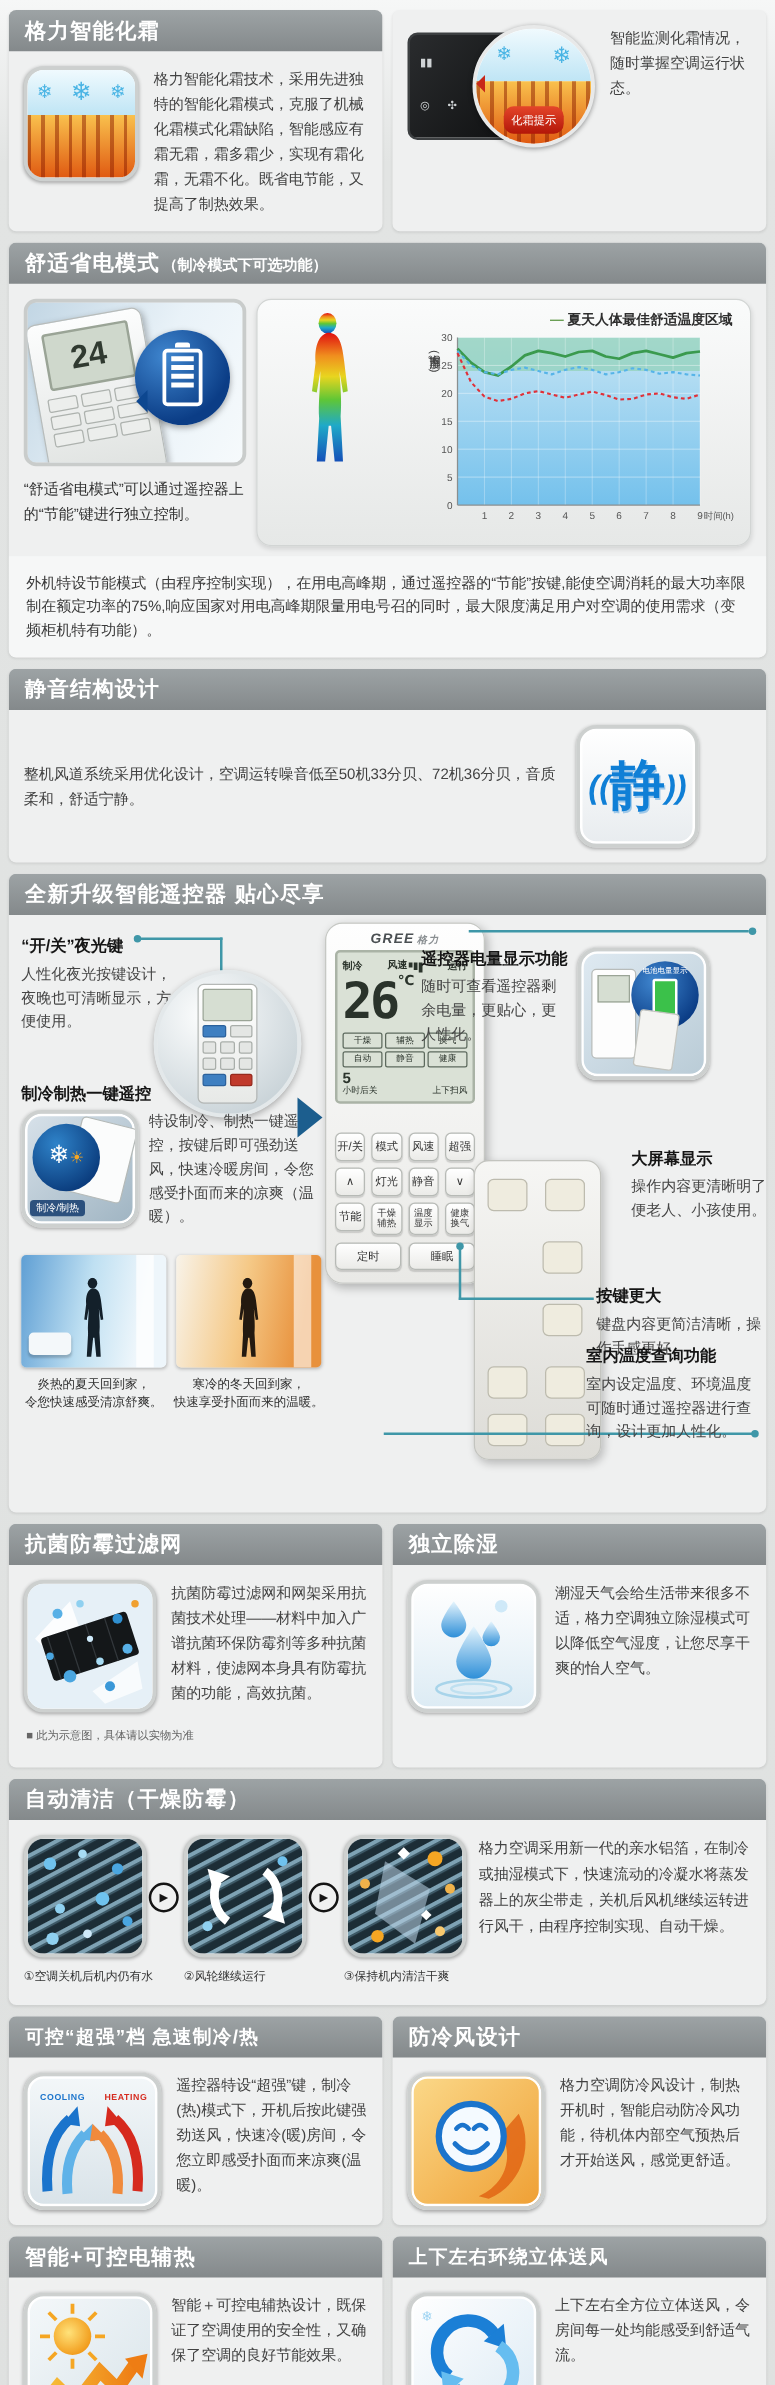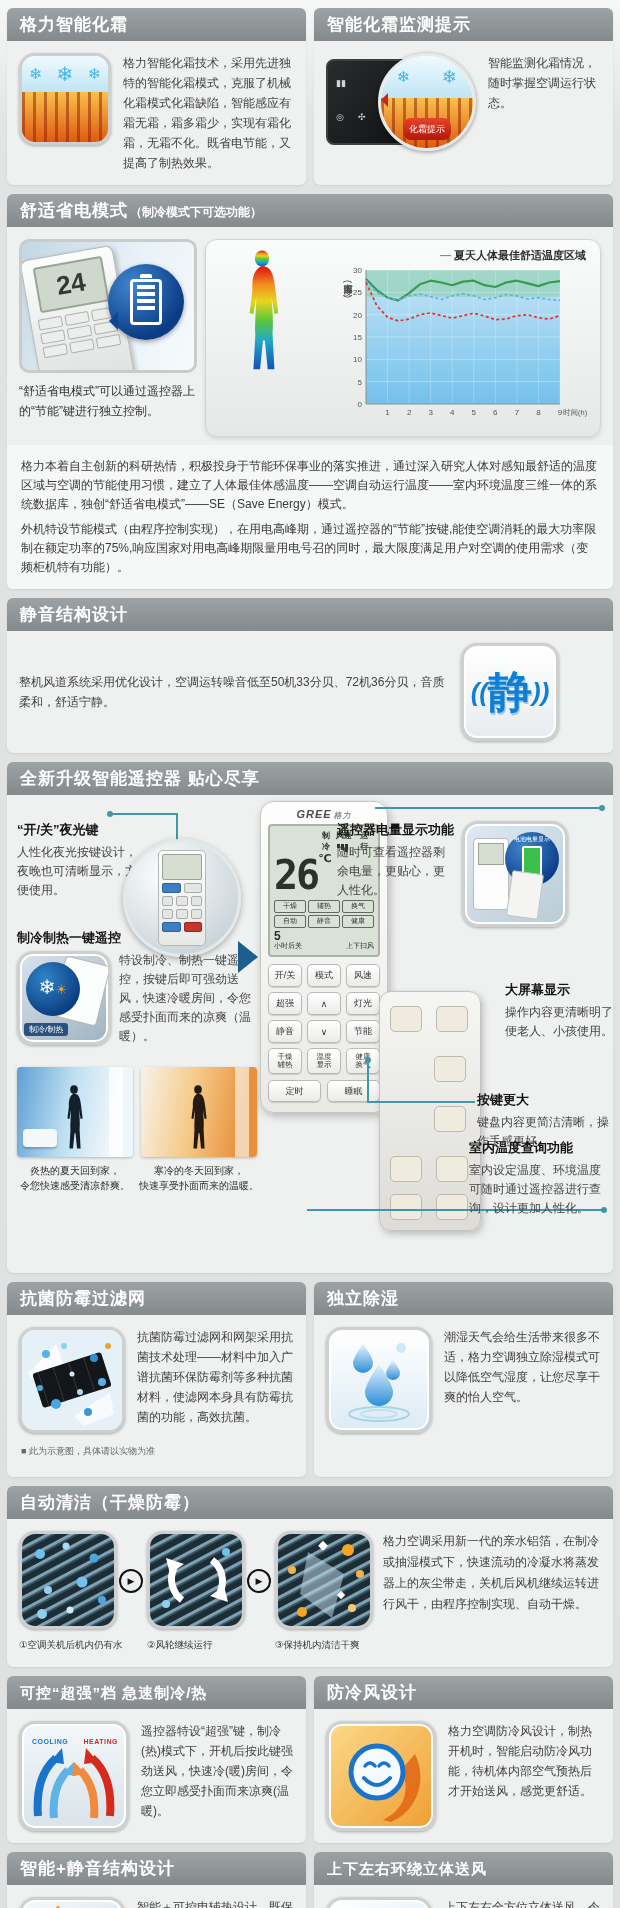--- a/index.html
+++ b/index.html
@@ -90,32 +90,32 @@
   .mini-row i{flex:1;height:8px;border-radius:2px;background:#e4e6e4;border:1px solid #a9aeaa;}
   .mini-row i.blue{background:#3e7fc1;border-color:#2b619c;}
   .mini-row i.red{background:#c0392b;border-color:#96291d;}
   .big-arrow{position:absolute;left:231px;top:146px;width:0;height:0;border:16px solid transparent;
              border-left:20px solid #1c5e8e;}
   .remote-front{position:absolute;left:253px;top:6px;width:112px;background:linear-gradient(#fefefe,#e9e9e6);
                 border:1px solid #c6c8c4;border-radius:14px;box-shadow:2px 3px 8px rgba(0,0,0,.25);padding:6px 7px 10px;}
   .r-brand{text-align:center;font-size:11px;font-weight:bold;font-style:italic;color:#4a4f52;letter-spacing:1px;}
   .r-brand .r-brand-cn{font-size:8px;margin-left:2px;color:#8a8f92;}
   .r-lcd{margin-top:3px;background:#dae1d6;border:2px solid #aab3a6;border-radius:4px;padding:4px;color:#2a332b;}
-  .lcd-top{display:flex;justify-content:space-between;font-size:8px;font-weight:bold;align-items:center;margin-left:48px;}
+  .lcd-top{display:flex;justify-content:space-between;font-size:8px;font-weight:bold;align-items:center;}
   .bars{display:inline-flex;gap:1px;margin-left:1px;}
   .bars u{width:3px;background:#2a332b;display:inline-block;}
   .bars u:nth-child(1){height:4px}.bars u:nth-child(2){height:6px}.bars u:nth-child(3){height:8px}
   .lcd-temp{text-align:left;font-weight:bold;}
   .lcd-temp .t{font-size:40px;letter-spacing:-2px;font-family:"DejaVu Sans Mono",monospace;}
   .lcd-temp .u{font-size:11px;vertical-align:top;}
   .lcd-tags{display:grid;grid-template-columns:repeat(3,1fr);gap:2px;margin-top:2px;}
   .lcd-tags span{border:1px solid #5d6a5e;border-radius:2px;font-size:7px;text-align:center;padding:0 0 1px;}
   .lcd-bot{display:flex;justify-content:space-between;align-items:flex-end;margin-top:3px;font-size:7px;}
   .lcd-bot .timer b{font-size:12px;display:block;line-height:10px;}
-  .r-keys{display:grid;grid-template-columns:repeat(3,1fr);gap:5px;margin-top:7px;}
+  .r-keys{display:grid;grid-template-columns:repeat(4,1fr);gap:5px;margin-top:23px;}
   .r-btn{height:21px;background:linear-gradient(#ffffff,#ebebe8);border:1px solid #b7bab6;border-radius:5px;
          font-size:9px;color:#333;display:flex;align-items:center;justify-content:center;box-shadow:0 1px 1px rgba(0,0,0,.15);}
   .r-btn.dual{height:24px;font-size:7.5px;flex-direction:column;line-height:8px;}
   .r-last{display:flex;gap:6px;margin-top:6px;}
   .r-last .r-btn{flex:1;height:20px;}
   .shell{position:absolute;left:372px;top:196px;width:100px;height:238px;background:linear-gradient(#f6f6f4,#dddcd7);
          border:1px solid #c3c4bf;border-radius:12px;box-shadow:2px 3px 7px rgba(0,0,0,.22);}
   .shell i{position:absolute;width:30px;height:24px;background:#efecdf;border:1px solid #bdbbae;border-radius:5px;}
   .co{position:absolute;}
   .scene{position:absolute;width:116px;height:90px;border-radius:4px;overflow:hidden;box-shadow:0 1px 3px rgba(0,0,0,.25);}
@@ -188,21 +188,20 @@
               <span>❄</span>
               <span style="font-size:20px">❄</span>
               <span>❄</span>
             </div>
           <div class="coils"></div>
         </div>
         <div class="txt">格力智能化霜技术，采用先进独特的智能化霜模式，克服了机械化霜模式化霜缺陷，智能感应有霜无霜，霜多霜少，实现有霜化霜，无霜不化。既省电节能，又提高了制热效果。</div>
       </div>
     </div>
     <div class="sec">
-      <div class="hdr">智能化霜监测提示</div>
       <div class="body flexrow">
         <div class="mon-img">
           <div class="mon-panel">
             <span class="mon-glyph" style="left:8px;top:12px">▮▮</span>
             <span class="mon-glyph" style="left:8px;top:46px">◎</span>
             <span class="mon-glyph" style="left:30px;top:46px">✣</span>
           </div>
           <div class="mon-circle">
             <div class="snowtop" style="height:46%">
                 <span>❄</span>
@@ -291,42 +290,41 @@
             <line x1="24" y1="140" x2="218" y2="140" stroke="#8a8f90" stroke-width="1"></line>
             <line x1="24" y1="6" x2="24" y2="140" stroke="#8a8f90" stroke-width="1"></line>
             <path d="M24.0,14.9 L34.8,26.1 L45.6,33.7 L56.3,36.4 L67.1,29.2 L77.9,20.3 L88.7,16.7 L99.4,18.5 L110.2,21.2 L121.0,17.6 L131.8,16.7 L142.6,21.2 L153.3,23.0 L164.1,18.5 L174.9,16.7 L185.7,19.4 L196.4,22.1 L207.2,18.5 L218.0,17.2" fill="none" stroke="#3a9a4e" stroke-width="2.2" stroke-linejoin="round"></path>
             <path d="M24.0,16.7 L34.8,28.3 L45.6,33.7 L56.3,35.5 L67.1,31.9 L77.9,30.1 L88.7,32.8 L99.4,35.5 L110.2,31.9 L121.0,29.7 L131.8,31.9 L142.6,35.5 L153.3,33.7 L164.1,30.6 L174.9,31.9 L185.7,35.0 L196.4,33.7 L207.2,35.5 L218.0,36.4" fill="none" stroke="#56b4e8" stroke-width="1.7" stroke-linejoin="round" stroke-dasharray="3 2.5"></path>
             <path d="M24.0,18.5 L34.8,41.7 L45.6,53.3 L56.3,56.9 L67.1,55.1 L77.9,50.7 L88.7,48.9 L99.4,51.6 L110.2,54.2 L121.0,51.6 L131.8,49.3 L142.6,52.0 L153.3,55.6 L164.1,55.1 L174.9,51.6 L185.7,50.7 L196.4,53.8 L207.2,55.1 L218.0,51.6" fill="none" stroke="#e03038" stroke-width="1.7" stroke-linejoin="round" stroke-dasharray="3 2.5"></path>
             <text x="221" y="151" font-size="7.5" fill="#555">时间(h)</text>
           </svg>
       </div>
     </div>
     <div class="paras">
-      <p>格力本着自主创新的科研热情，积极投身于节能环保事业的落实推进，通过深入研究人体对感知最舒适的温度区域与空调的节能使用习惯，建立了人体最佳体感温度——空调自动运行温度——室内环境温度三维一体的系统数据库，独创“舒适省电模式”——SE（Save Energy）模式。</p>
       <p>外机特设节能模式（由程序控制实现），在用电高峰期，通过遥控器的“节能”按键,能使空调消耗的最大功率限制在额定功率的75%,响应国家对用电高峰期限量用电号召的同时，最大限度满足用户对空调的使用需求（变频柜机特有功能）。</p>
     </div>
   </div>
 
   <div class="sec">
     <div class="hdr">静音结构设计</div>
     <div class="body flexrow" style="align-items:center">
       <div class="txt" style="max-width:430px">整机风道系统采用优化设计，空调运转噪音低至50机33分贝、72机36分贝，音质柔和，舒适宁静。</div>
       <div class="appicon quiet-icon">
         <span class="br">((</span>
           <span class="zi">静</span>
           <span class="br">))</span>
       </div>
     </div>
   </div>
 
   <div class="sec">
     <div class="hdr">全新升级智能遥控器 贴心尽享</div>
     <div class="stage">
 
-      <div class="co" style="left:10px;top:26px;width:128px">
+      <div class="co" style="left:10px;top:16px;width:128px">
         <div class="co-title">“开/关”夜光键</div>
         <div class="co-text">人性化夜光按键设计，夜晚也可清晰显示，方便使用。</div>
       </div>
       <div class="tdot" style="left:100px;top:16px"></div>
       <div class="tline" style="left:103px;top:18px;width:68px;height:2px"></div>
       <div class="tline" style="left:169px;top:18px;width:2px;height:28px"></div>
 
       <div class="mini-circle">
         <div class="mini-remote">
           <div class="mini-lcd"></div>
@@ -632,21 +630,21 @@
             <path d="M33,52 q13,14 26,0" fill="none" stroke="#1b74cc" stroke-width="4" stroke-linecap="round"></path>
           </svg>
         </div>
         <div class="txt">格力空调防冷风设计，制热开机时，智能启动防冷风功能，待机体内部空气预热后才开始送风，感觉更舒适。</div>
       </div>
     </div>
   </div>
 
   <div class="row2">
     <div class="sec">
-      <div class="hdr">智能+静音结构设计</div>
+      <div class="hdr">智能+可控电辅热</div>
       <div class="body flexrow">
         <div class="appicon heat-icon">
           <svg viewBox="0 0 100 100" width="100" height="100">
             <g stroke="#f5a623" stroke-width="3">
               <line x1="36" y1="6" x2="36" y2="14"></line>
                 <line x1="36" y1="50" x2="36" y2="58"></line>
               <line x1="10" y1="32" x2="18" y2="32"></line>
                 <line x1="54" y1="32" x2="62" y2="32"></line>
               <line x1="17" y1="13" x2="23" y2="19"></line>
                 <line x1="49" y1="45" x2="55" y2="51"></line>

